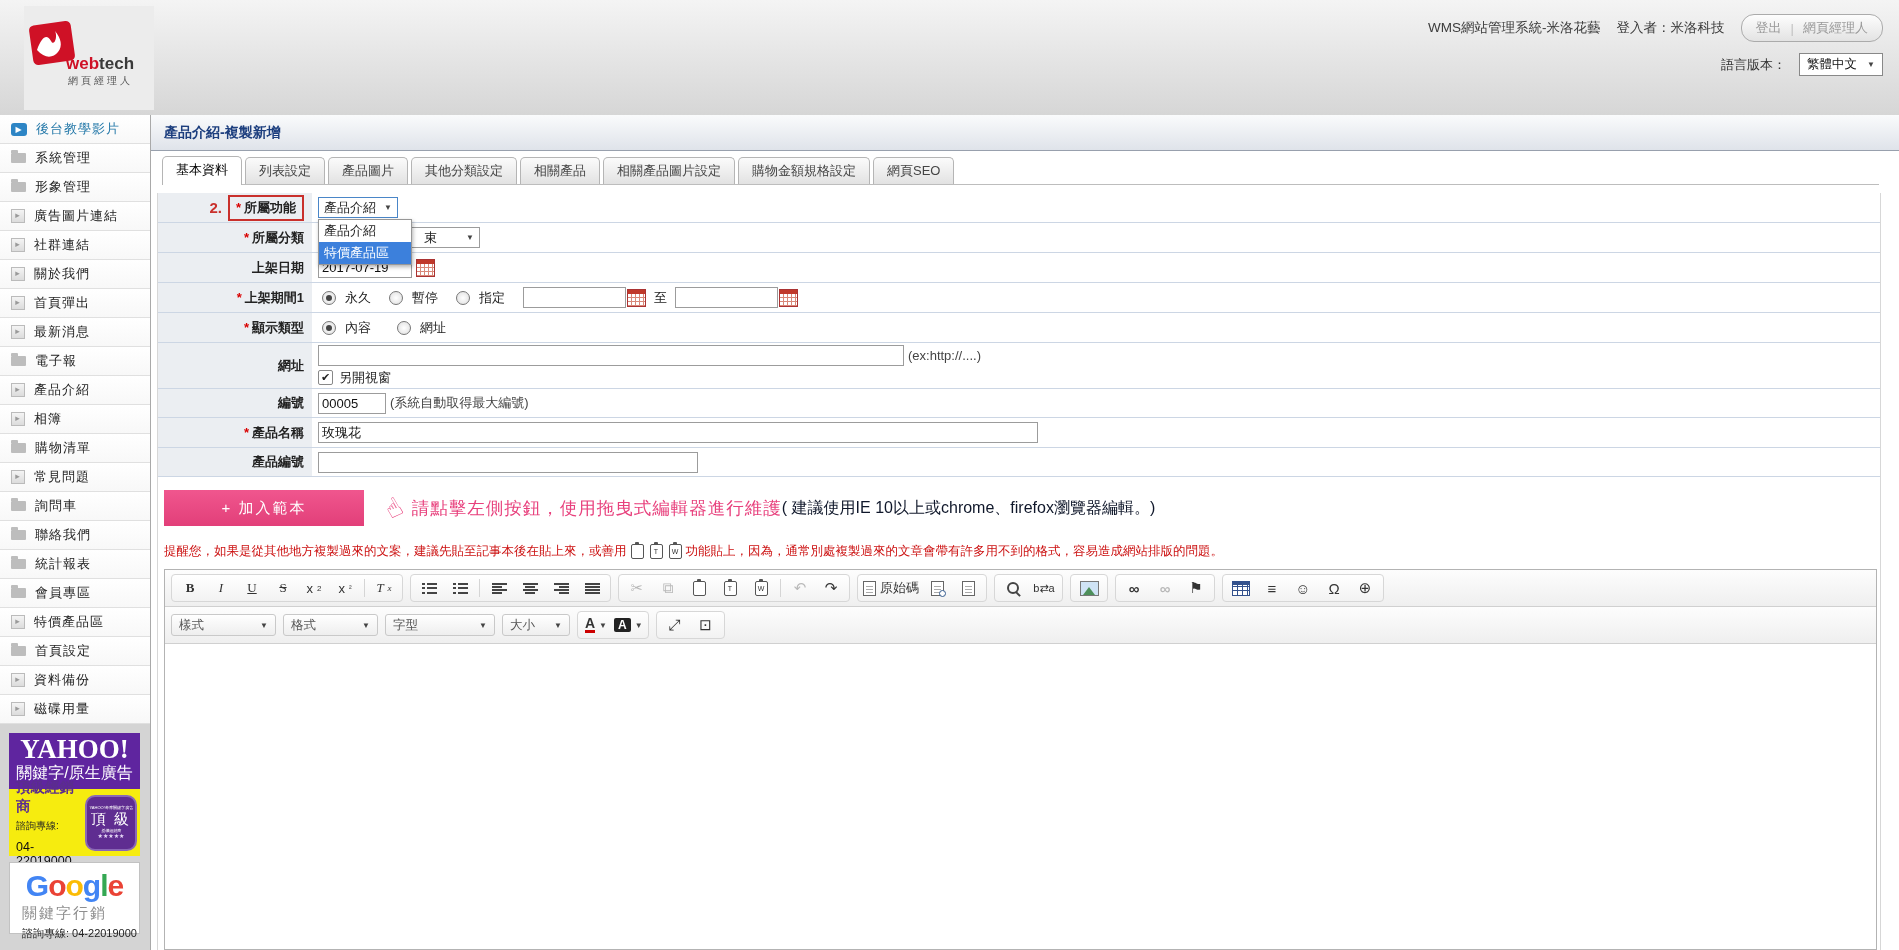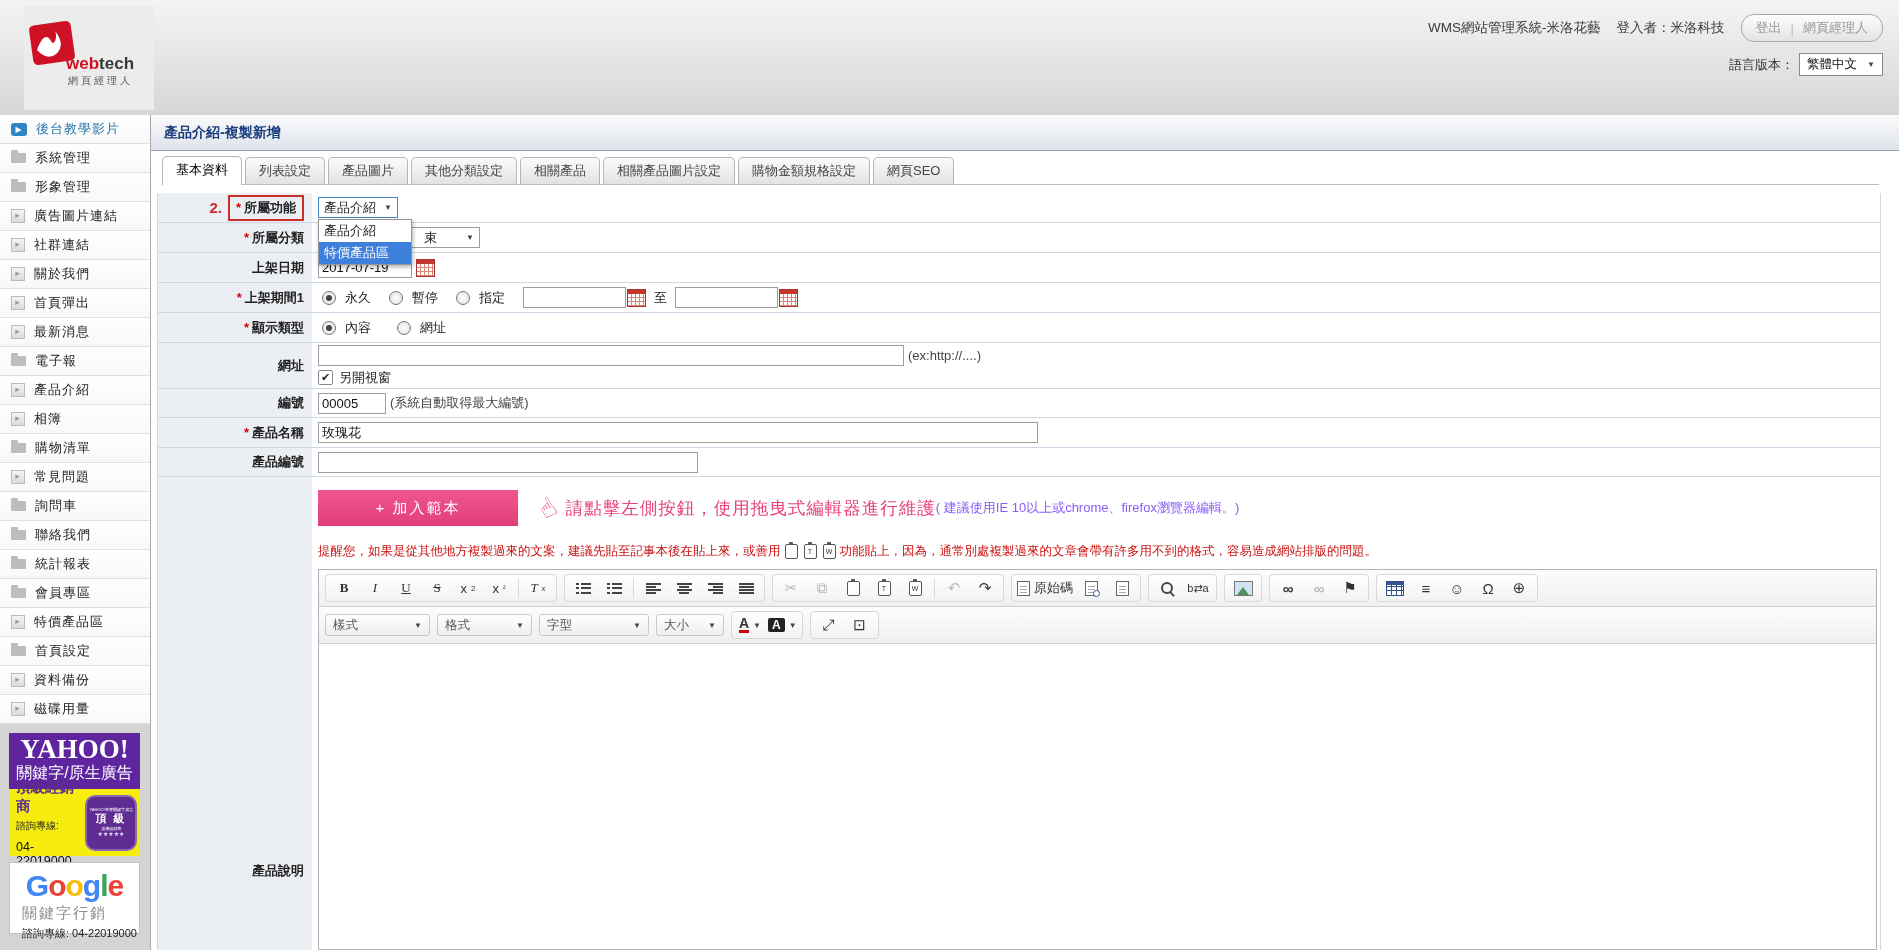--- a/index.html
+++ b/index.html
@@ -14,21 +14,21 @@
   .logo .brand .web{color:#cf1126;}
   .logo .brand .tech{color:#3a3a3a;}
   .logo .sub{position:absolute;left:44px;top:68px;font-size:10px;color:#555;letter-spacing:3px;}
   .hdr-right{position:absolute;top:14px;right:16px;text-align:right;}
   .hdr-line1{font-size:13.5px;color:#3c3c3c;display:flex;align-items:center;justify-content:flex-end;gap:16px;}
   .pill{display:inline-flex;align-items:center;border:1px solid #ababab;border-radius:13px;
         background:linear-gradient(#fdfdfd,#e3e3e3);padding:4px 14px;color:#999;font-size:13px;cursor:pointer;}
   .pill .sep{margin:0 9px;color:#c0c0c0;}
   .hdr-line2{margin-top:13px;color:#e03a3a;font-size:16px;}
   .hdr-line2 .help{cursor:pointer;}
-  .hdr-line3{margin-top:11px;font-size:13px;color:#333;display:flex;align-items:center;justify-content:flex-end;gap:5px;}
+  .hdr-line3{margin-top:11px;font-size:13px;color:#333;display:flex;align-items:center;justify-content:flex-end;gap:13px;}
   .langsel{display:inline-flex;align-items:center;gap:10px;border:1px solid #888;background:#fff;
            padding:2px 7px;font-size:12.5px;color:#111;cursor:pointer;}
   .caret{font-size:8px;color:#444;}
   
   .sb{position:absolute;left:0;top:115px;width:150px;bottom:0;background:#d4d4d4;border-right:1px solid #a9a9a9;}
   .sb-menu{background:#fff;}
   .sb-item{height:28px;display:flex;align-items:center;gap:9px;padding-left:11px;
            border-bottom:1px solid #e0e0e0;font-size:13px;color:#222;letter-spacing:1px;
            background:linear-gradient(#ffffff,#f8f8f8);cursor:pointer;}
   .sb-item.teach{color:#2277a8;}
@@ -46,21 +46,21 @@
   .y-title{font-size:27px;font-weight:bold;line-height:33px;font-family:"Liberation Serif","DejaVu Serif",serif;}
   .y-sub{font-size:16px;line-height:14px;}
   .yellow{height:67px;background:#f6ec0f;display:flex;align-items:center;padding:0 3px 0 7px;gap:1px;}
   .yellow .txt{flex:1;}
   .dealer{color:#5b2d8e;font-weight:bold;font-size:14.5px;}
   .phone-label{font-size:10px;color:#222;margin-top:3px;}
   .phone{font-size:12.5px;color:#111;margin-top:7px;}
   .badge{width:48px;height:52px;background:#5f2d91;border:2px solid #8a68b5;border-radius:10px;
          color:#fff;display:flex;flex-direction:column;align-items:center;justify-content:center;line-height:1.2;}
   .badge .b1,.badge .b2{font-size:4.5px;white-space:nowrap;transform:scale(.9);}
-  .badge .bm{font-size:11px;font-weight:bold;letter-spacing:2px;}
+  .badge .bm{font-size:15px;font-weight:normal;letter-spacing:2px;}
   .badge .bs{font-size:6px;color:#e6d9f7;}
   .ad-google{top:747px;height:72px;background:#fff;border:1px solid #c2c2c2;padding-top:5px;box-sizing:border-box;}
   .g-title{font-size:30px;font-weight:bold;text-align:center;line-height:36px;letter-spacing:-1px;}
   .g-blue{color:#4285F4;}.g-red{color:#EA4335;}.g-yellow{color:#FBBC05;}.g-green{color:#34A853;}
   .g-sub{color:#8f8f8f;font-size:15px;padding-left:12px;letter-spacing:2px;}
   .g-phone{font-size:11px;color:#222;padding-left:12px;margin-top:3px;}
   
   .main{position:absolute;left:151px;top:115px;right:0;bottom:0;background:#fff;}
   .titlebar{height:35px;background:linear-gradient(#fafbfc,#dfe3ea);border-bottom:1px solid #98a0ad;
             line-height:35px;padding-left:13px;font-size:14px;font-weight:bold;color:#1c3e7e;}
@@ -104,21 +104,21 @@
            repeating-linear-gradient(to right,transparent 0 3px,#d98878 3px 4px),
            repeating-linear-gradient(to bottom,transparent 0 3px,#d98878 3px 4px);}
   .to-label{font-size:13px;margin:0 4px;}
   .desc-label{position:absolute;top:385px;right:8px;}
   
   .tpl-row{display:flex;align-items:center;margin-top:12px;height:38px;align-self:stretch;}
   .tpl-btn{width:200px;height:36px;background:linear-gradient(#f0568e,#e23f79);color:#fff;font-size:15px;
            text-align:center;line-height:36px;letter-spacing:2px;cursor:pointer;flex-shrink:0;}
   .hand{font-size:26px;color:#e8417d;margin:0 10px 0 22px;transform:rotate(-30deg);}
   .tip-main{color:#e8417d;font-size:17.5px;letter-spacing:1px;white-space:nowrap;}
-  .tip-sub{color:#8b5cf6;font-size:13px;white-space:nowrap;}
+  .tip-sub{color:#0f172a;font-size:16px;white-space:nowrap;}
   .warn-row{margin-top:13px;font-size:12.5px;color:#cc1111;display:flex;align-items:center;gap:2px;white-space:nowrap;}
   .clip{width:11px;height:13px;border:1px solid #555;border-radius:2px;background:#fff;position:relative;
         display:inline-flex;align-items:center;justify-content:center;font-size:7px;color:#333;margin:0 2px;flex-shrink:0;}
   .clip::before{content:'';position:absolute;top:-3px;left:3px;width:4px;height:3px;background:#555;border-radius:1px;}
   .editor{margin-top:6px;margin-right:3px;border:1px solid #b3b3b3;align-self:stretch;flex:1;
           display:flex;flex-direction:column;min-height:0;}
   .tb{background:linear-gradient(#fdfdfd,#efefef);border-bottom:1px solid #d0d0d0;
       display:flex;align-items:center;padding:4px 6px;gap:7px;}
   .grp{display:flex;align-items:center;border:1px solid #d7d7d7;border-radius:4px;
        background:linear-gradient(#ffffff,#f2f2f2);padding:2px 3px;gap:1px;}
@@ -446,23 +446,20 @@
       <div class="frow" style="height:28px;">
         <div class="flabel">
             <span>產品編號</span>
           </div>
         <div class="fval">
           <input class="txt" style="width: 372px;">
         </div>
       </div>
 
       <div class="frow grow">
-        <div class="flabel">
-          <span class="desc-label">產品說明</span>
-        </div>
         <div class="fval col" style="padding-bottom:0;">
           <div class="tpl-row">
             <div class="tpl-btn">+ 加入範本</div>
             <span class="hand">☝</span>
             <span class="tip-main">請點擊左側按鈕，使用拖曳式編輯器進行維護</span>
             <span class="tip-sub">( 建議使用IE 10以上或chrome、firefox瀏覽器編輯。)</span>
           </div>
           <div class="warn-row">
             <span>提醒您，如果是從其他地方複製過來的文案，建議先貼至記事本後在貼上來，或善用</span>
             <span class="clip"></span>

